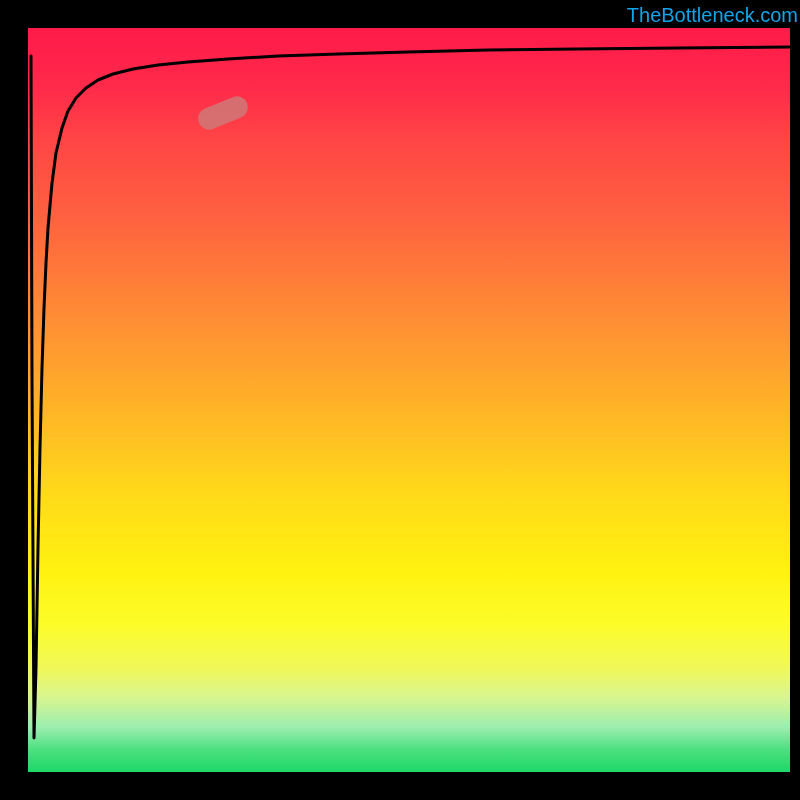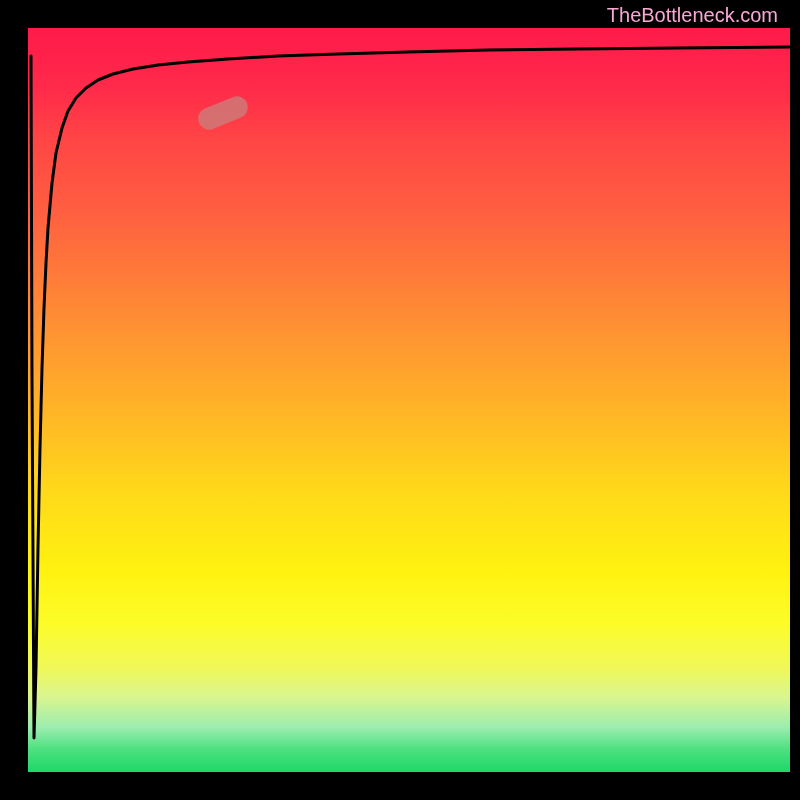--- a/index.html
+++ b/index.html
@@ -10,22 +10,22 @@
     body {
       width: 800px;
       height: 800px;
       background: #000;
       position: relative;
       font-family: Arial, sans-serif;
     }
     .watermark {
       position: absolute;
       top: 4px;
-      right: 22px;
-      color: #f9a8d4;
+      right: 2px;
+      color: #0ea5e9;
       font-size: 20px;
       font-weight: normal;
       z-index: 10;
     }
     .plot-area {
       position: absolute;
       left: 28px;
       top: 28px;
       width: 762px;
       height: 744px;

